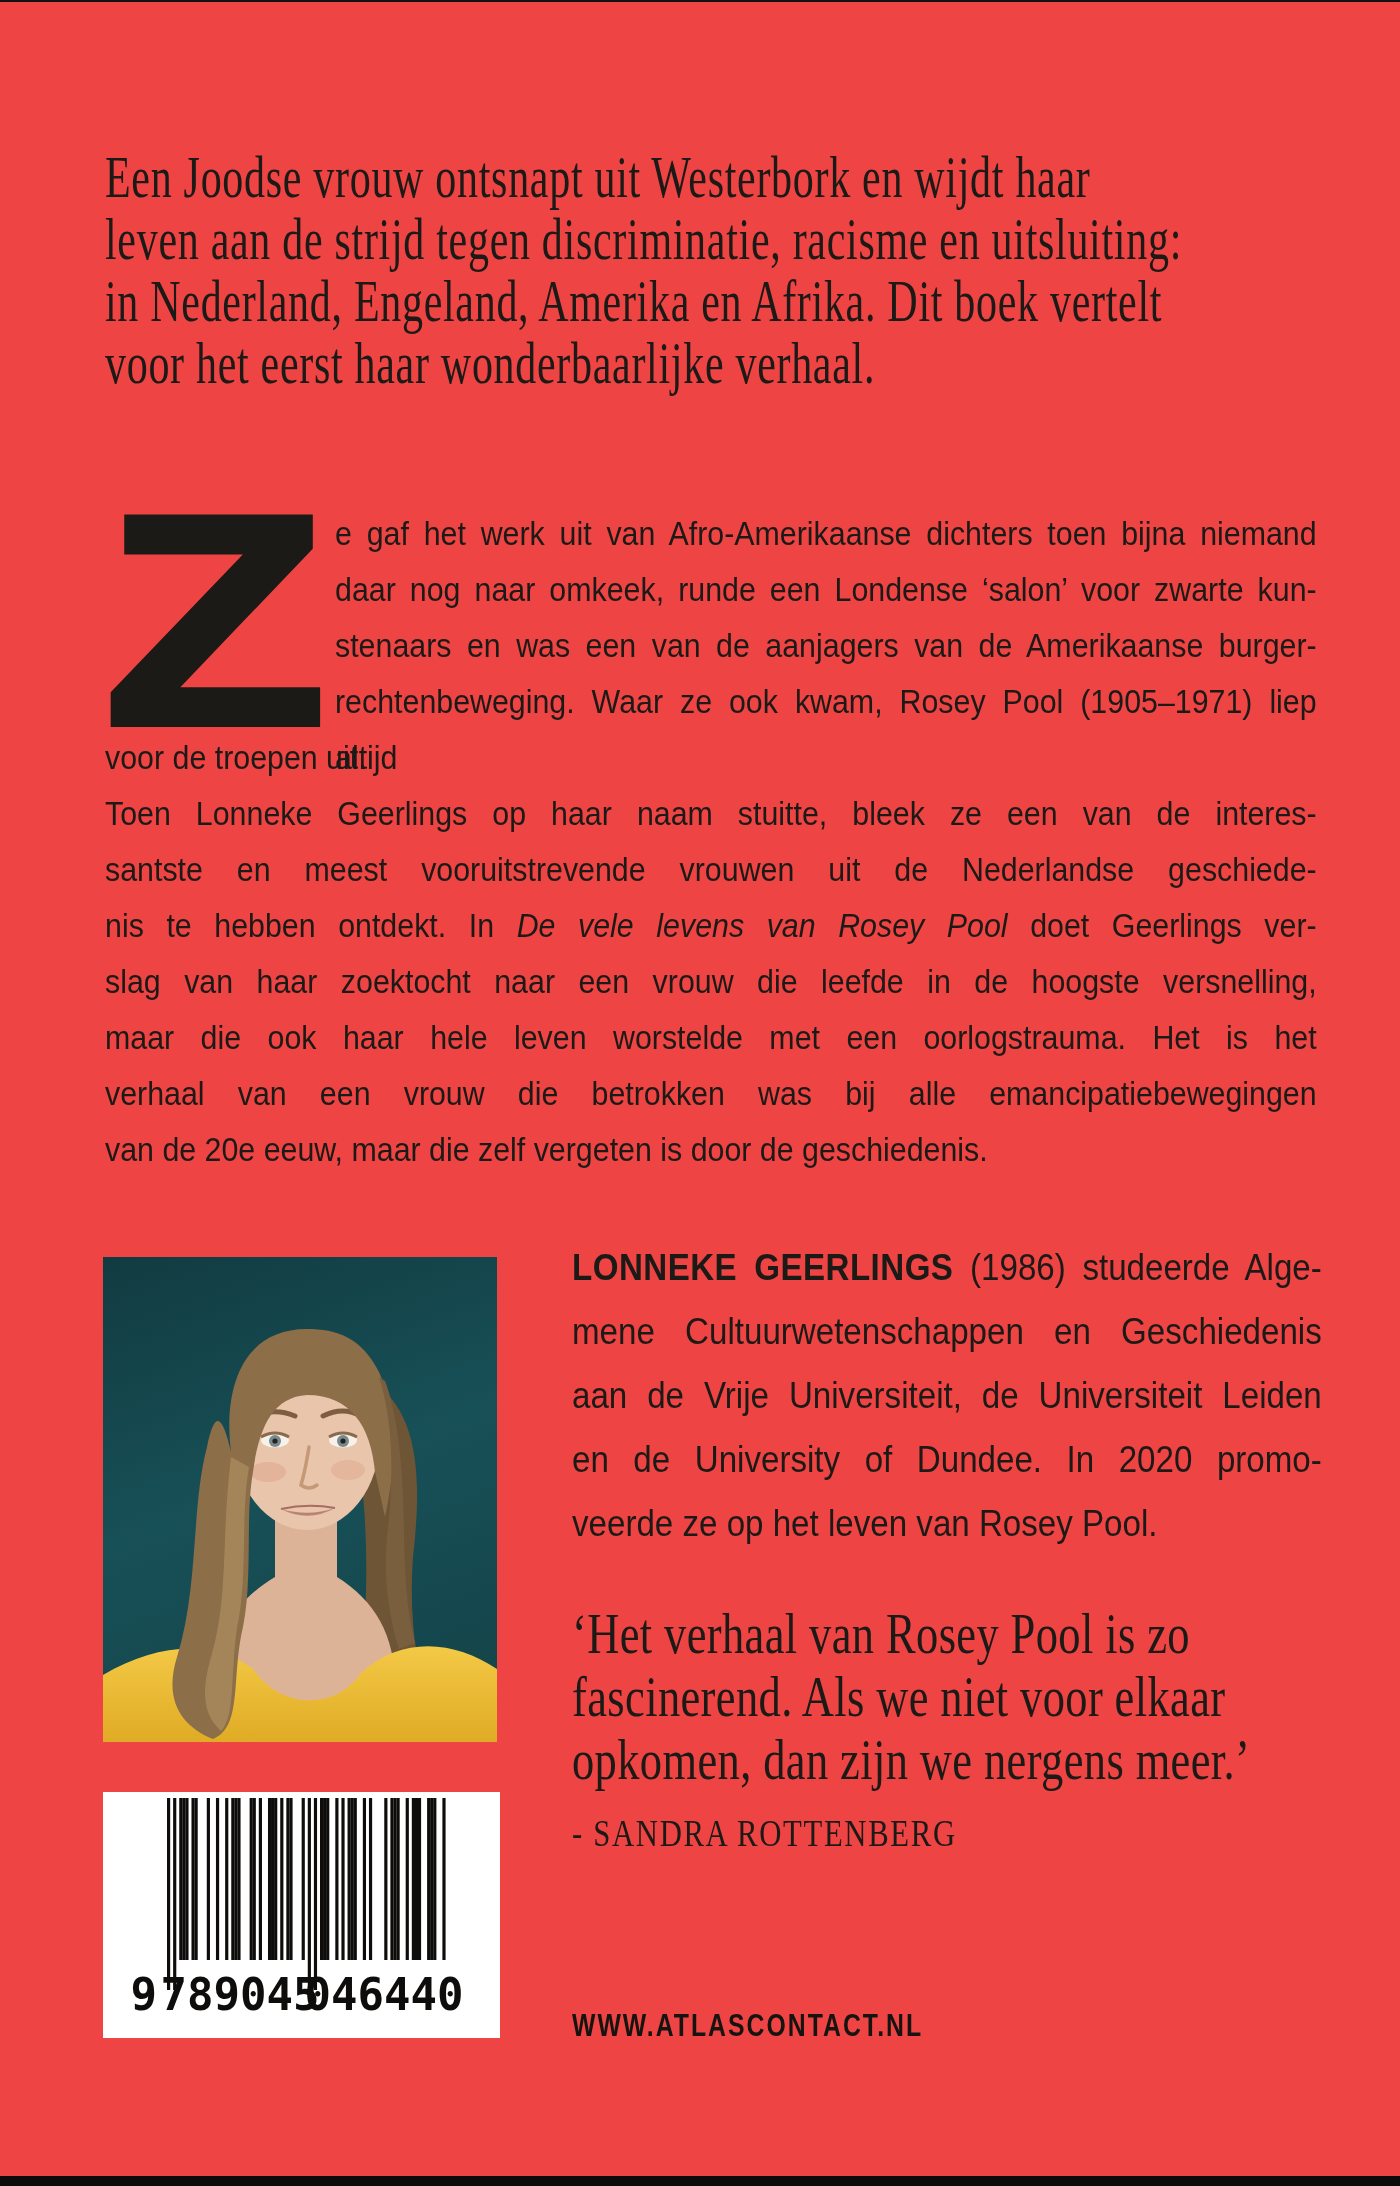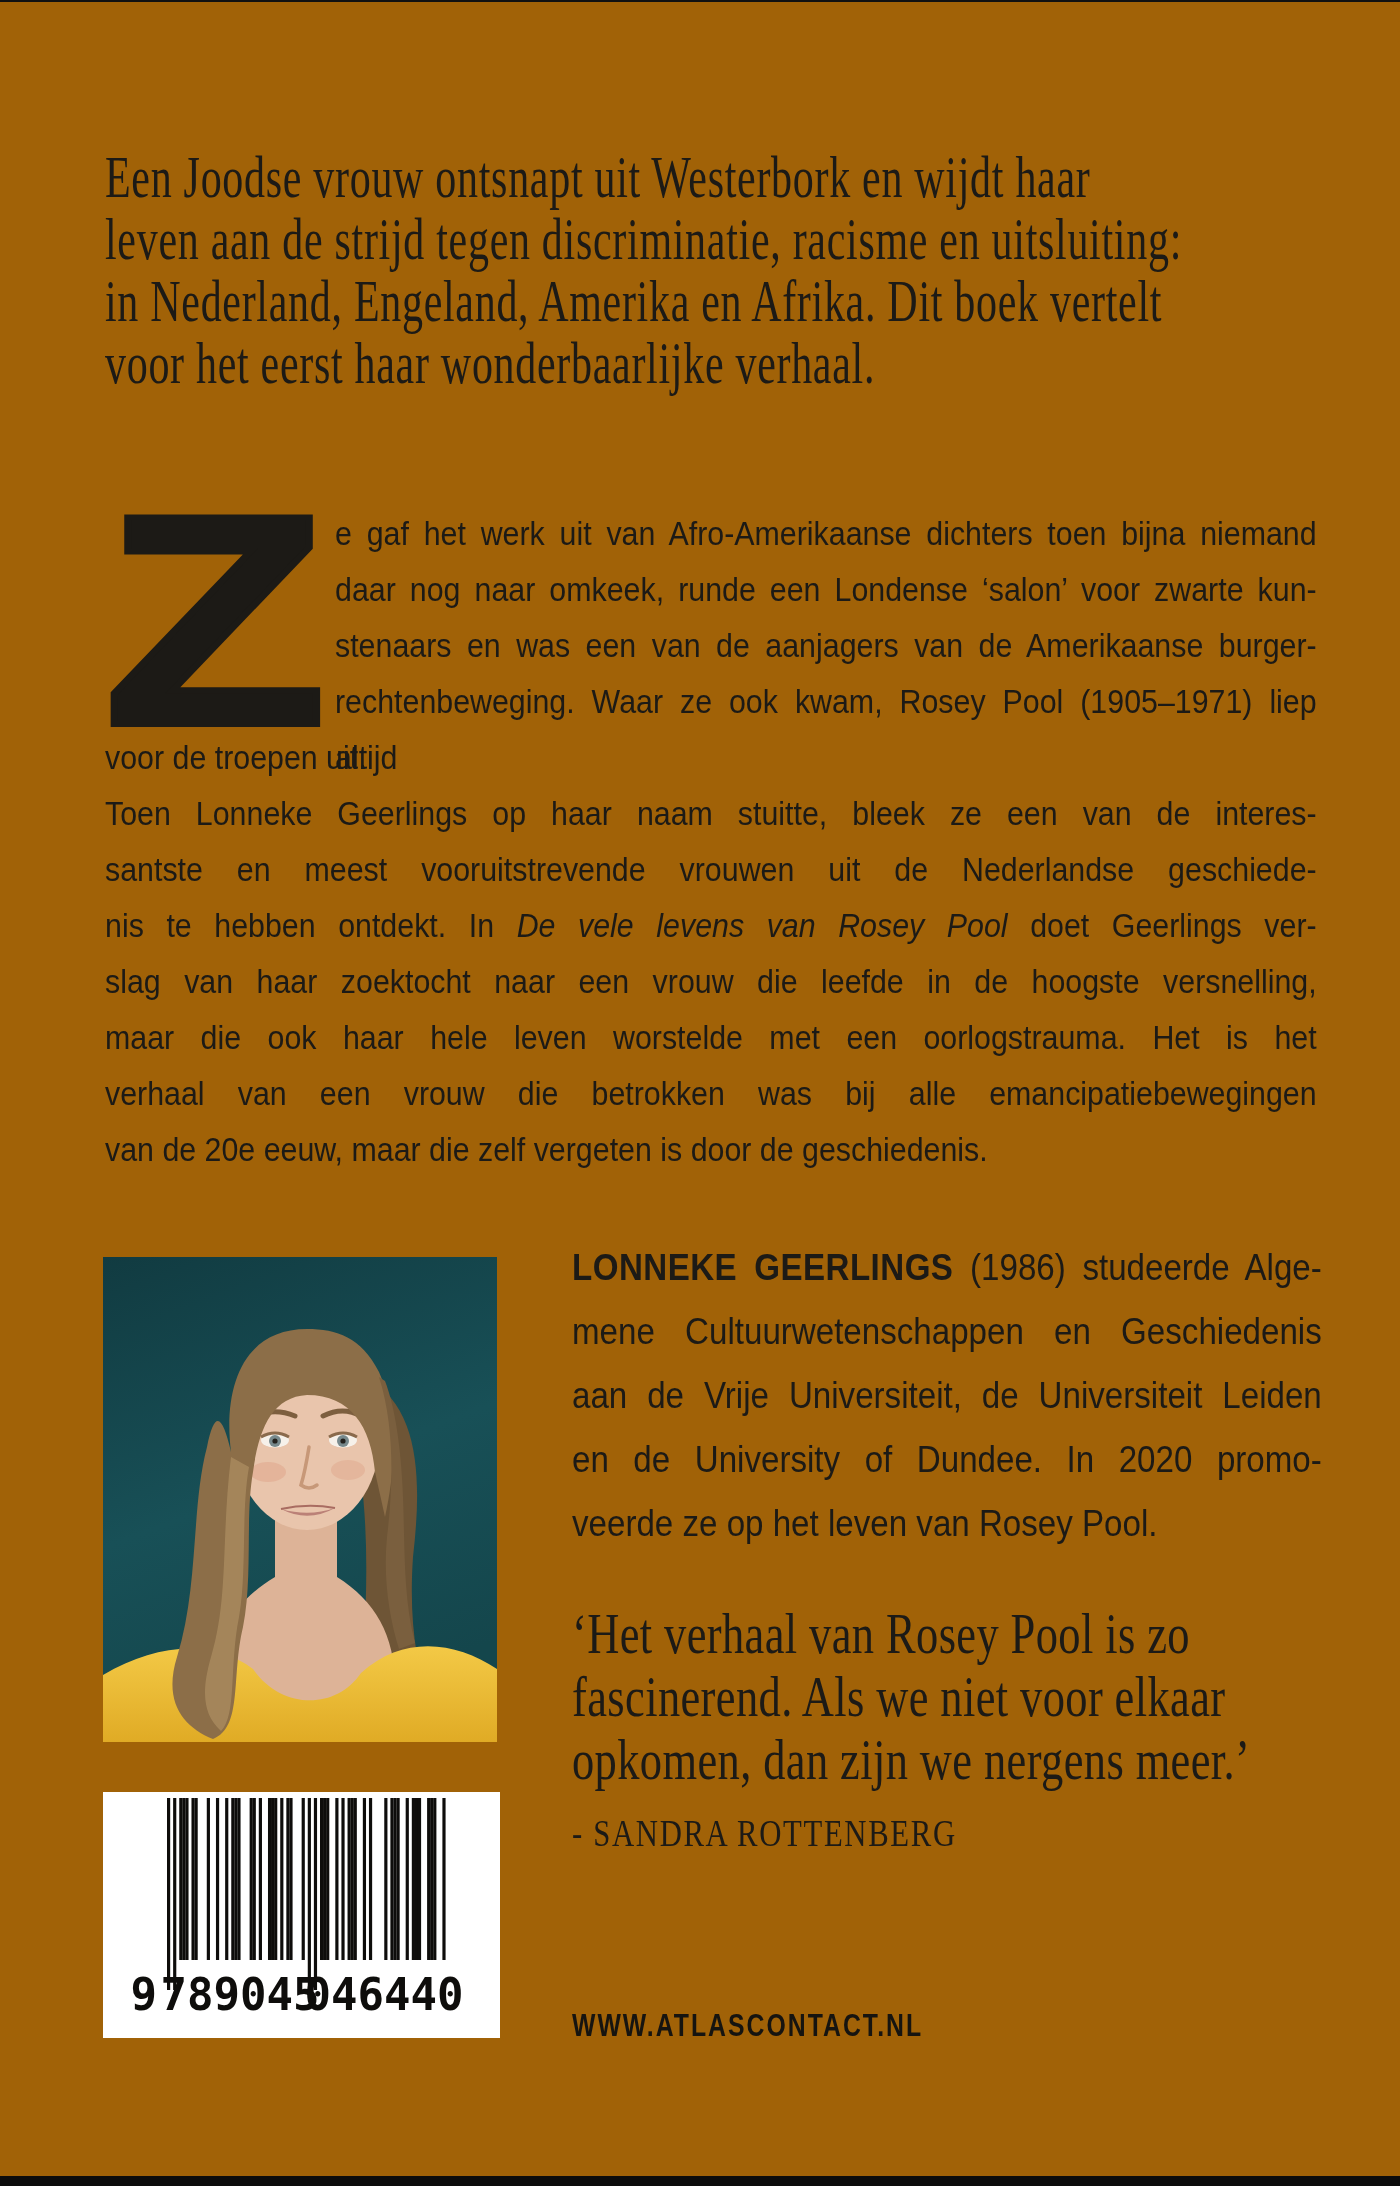--- a/index.html
+++ b/index.html
@@ -1,19 +1,19 @@
 <!DOCTYPE html>
 <html><head>
 <meta charset="utf-8">
 <style>
   html,body{margin:0;padding:0;background:#888;}
   .page{
     position:relative;
     width:1400px;height:2186px;
-    background:#a16207;
+    background:#ef4444;
     overflow:hidden;
     font-family:"Liberation Sans",sans-serif;
     color:#1c1a16;
   }
   .edge-top{position:absolute;left:0;top:0;width:1400px;height:2px;background:#111;}
   .edge-bottom{position:absolute;left:0;bottom:0;width:1400px;height:10px;background:#0c0c0c;}
 
   
   .intro{
     position:absolute;left:105px;top:146px;

